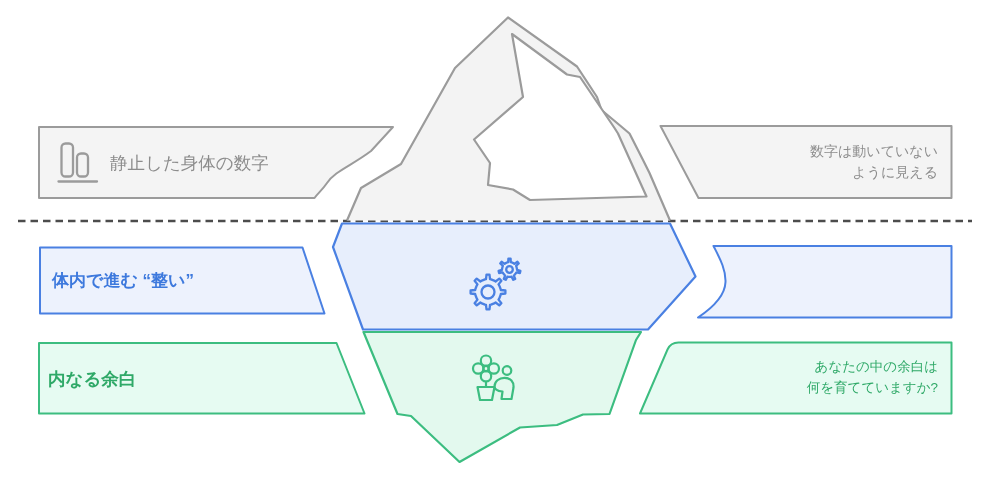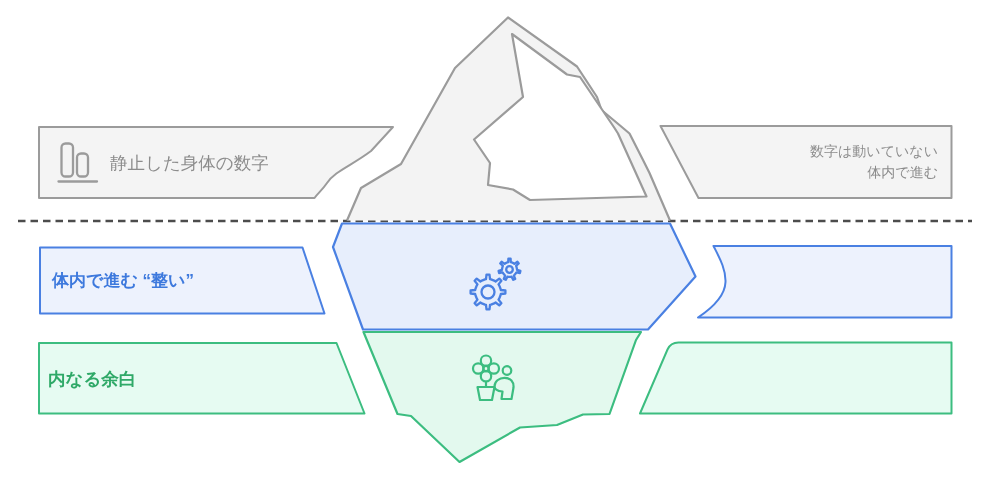--- a/index.html
+++ b/index.html
@@ -77,16 +77,18 @@
       <circle cx="486" cy="368.5" r="2.6"></circle>
       <line x1="486" y1="381.5" x2="486" y2="387"></line>
       <path d="M 477.5,387 L 494.5,387 L 492,400 L 480,400 Z"></path>
       <circle cx="507" cy="370.5" r="4.3"></circle>
       <path d="M 494.5,386.5 C 494.5,381.5 499,377.8 504.5,377.8 C 510.5,377.8 514,382 513.5,387.5 L 511.5,399 L 501.5,399 L 502.5,391.5 C 497.5,391 494.5,389.5 494.5,386.5 Z"></path>
     </g>
   </svg>
 
   <div class="label surface-l">静止した身体の数字</div>
   <div class="label r surface-r">数字は動いていない
-体内で進む</div>
+ように見える</div>
   <div class="label middle-l">体内で進む “整い”</div>
   <div class="label deep-l">内なる余白</div>
+  <div class="label r deep-r">あなたの中の余白は
+何を育てていますか?</div>
 </div>
 
 </body></html>

